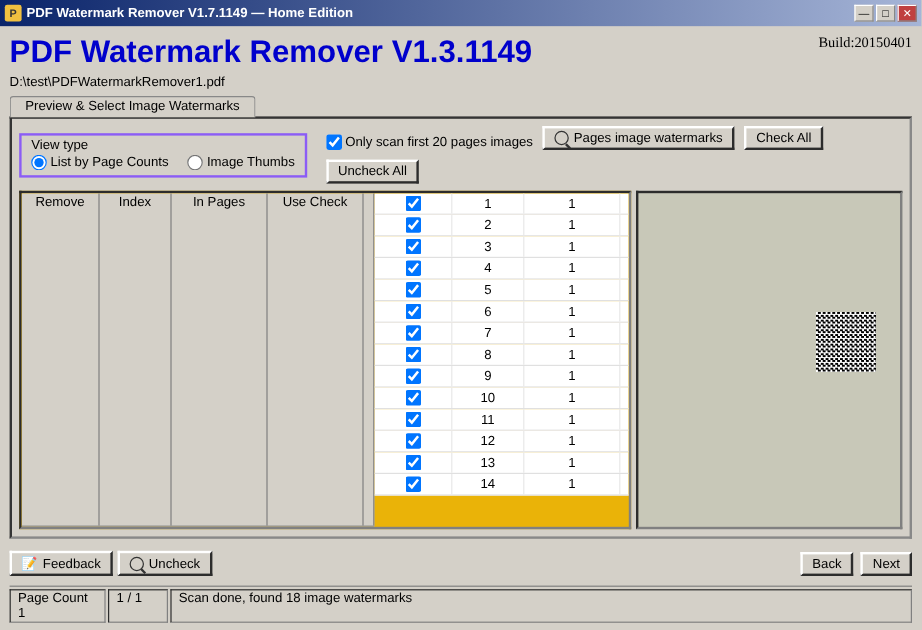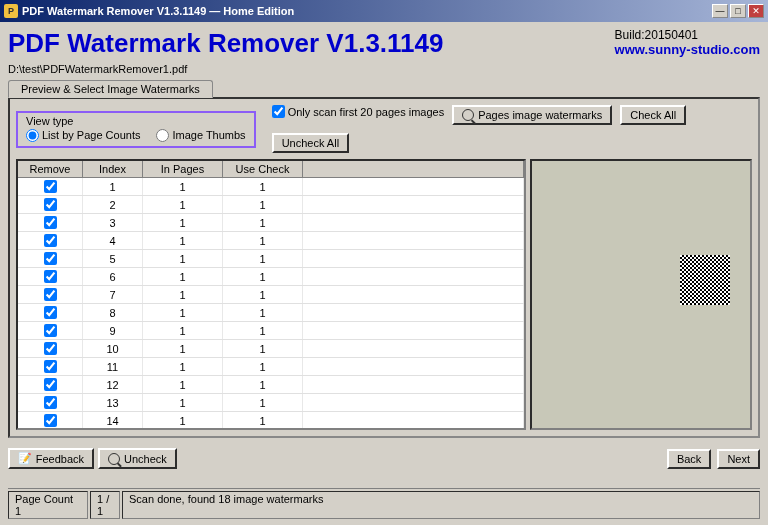--- a/index.html
+++ b/index.html
@@ -73,23 +73,24 @@
       align-items: flex-start;
       margin-bottom: 4px;
     }
     .app-title {
       color: #0000cc;
       font-size: 26px;
       font-weight: bold;
       font-family: Arial, sans-serif;
     }
     .build-info {
-      text-align: left;
+      text-align: center;
       font-size: 12px;
       color: #000;
+      font-family: Liberation Serif, serif;
     }
     .build-info .website {
       color: #0000cc;
       font-size: 13px;
       font-weight: bold;
     }
     .file-path {
       font-size: 11px;
       color: #000;
       margin-bottom: 4px;
@@ -152,21 +153,21 @@
     }
     .radio-item {
       display: flex;
       align-items: center;
       gap: 3px;
       font-size: 11px;
       cursor: pointer;
     }
     .right-controls {
       display: flex;
-      align-items: flex-start;
+      align-items: flex-end;
       gap: 8px;
       flex: 1;
       flex-wrap: wrap;
     }
     .checkbox-item {
       display: flex;
       align-items: center;
       gap: 3px;
       font-size: 11px;
     }
@@ -187,24 +188,23 @@
     .content-area {
       display: flex;
       flex: 1;
       gap: 4px;
       min-height: 0;
     }
     
     .table-area {
       flex: 0 0 510px;
       border: 2px inset #808080;
-      background: #ffffff;
+      background: #eab308;
       overflow: hidden;
       display: flex;
-      flex-direction: column;
     }
     .table-header {
       display: grid;
       grid-template-columns: 65px 60px 80px 80px 1fr;
       background: #d4d0c8;
       border-bottom: 1px solid #808080;
     }
     .th {
       padding: 2px 4px;
       border-right: 1px solid #808080;
@@ -277,32 +277,32 @@
       gap: 4px;
     }
     .bottom-right {
       display: flex;
       gap: 6px;
     }
     
     .status-bar {
       display: flex;
       gap: 2px;
-      margin-top: 19px;
+      margin-top: 8px;
       border-top: 1px solid #808080;
       padding-top: 2px;
     }
     .status-cell {
       border: 1px inset #808080;
       padding: 1px 6px;
       font-size: 11px;
       background: #d4d0c8;
     }
     .status-cell:first-child { width: 80px; }
-    .status-cell:nth-child(2) { width: 30px; }
+    .status-cell:nth-child(2) { width: 50px; }
     .status-cell:last-child { flex: 1; }
     .scan-btn-icon {
       display: inline-block;
       width: 12px;
       height: 12px;
       border: 1.5px solid #333;
       border-radius: 50%;
       position: relative;
       vertical-align: middle;
     }
@@ -316,36 +316,35 @@
       right: -3px;
       transform: rotate(45deg);
     }
   </style>
 </head>
 <body>
 
 <div class="title-bar">
   <div class="title-bar-left">
     <div class="title-bar-icon">P</div>
-    <span>PDF Watermark Remover V1.3.1149 — Home Edition</span>
+    <span>PDF Watermark Remover V1.7.1149 — Home Edition</span>
   </div>
   <div class="title-bar-controls">
     <div class="title-btn">—</div>
     <div class="title-btn">□</div>
     <div class="title-btn" style="background:#c04040;color:white;">✕</div>
   </div>
 </div>
 
 <div class="window-body">
 
   <div class="header-area">
     <div class="app-title">PDF Watermark Remover V1.3.1149</div>
     <div class="build-info">
       <div>Build:20150401</div>
-      <div class="website">www.sunny-studio.com</div>
     </div>
   </div>
   <div class="file-path">D:\test\PDFWatermarkRemover1.pdf</div>
 
   <div class="tab-strip">
     <div class="tab active">Preview &amp; Select Image Watermarks</div>
   </div>
 
   <div class="main-panel">
 

